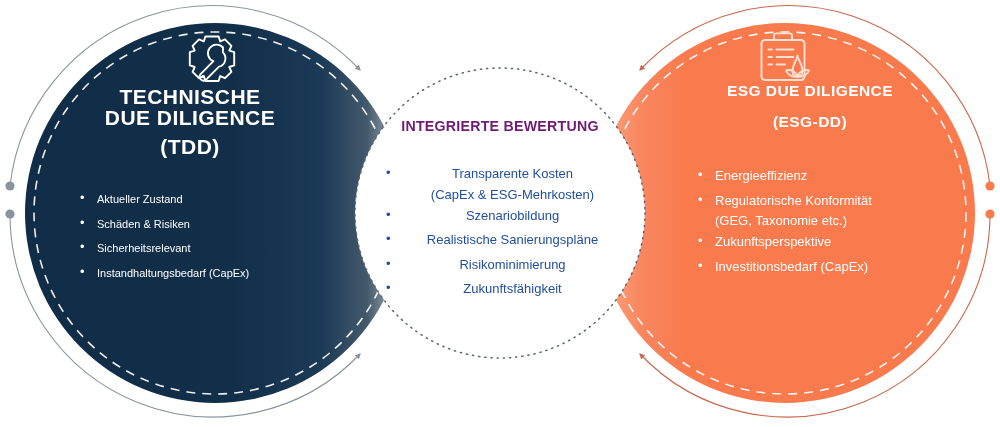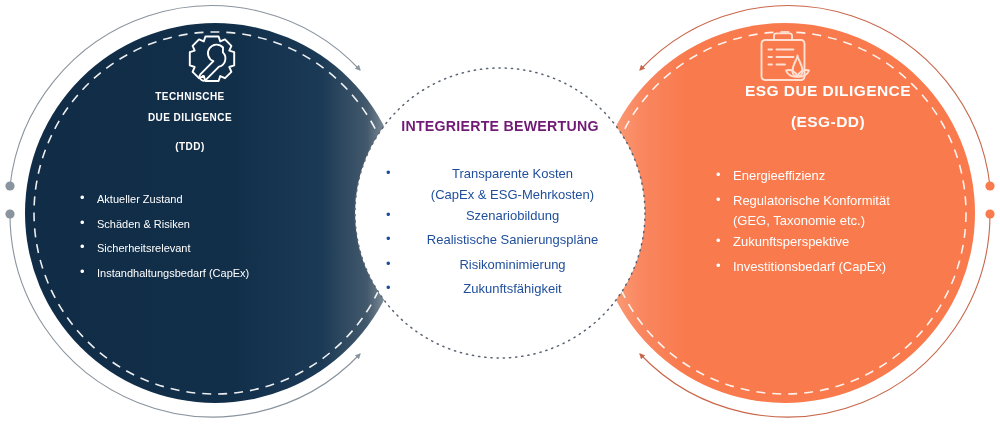--- a/index.html
+++ b/index.html
@@ -34,21 +34,21 @@
 
   
   .left-panel {
     left: 62px;
     top: 86px;
     width: 256px;
     text-align: center;
   }
   .left-title {
     color: #ffffff;
-    font-size: 10px;
+    font-size: 21px;
     font-weight: bold;
     letter-spacing: 0.45px;
     line-height: 21px;
     margin: 0;
   }
   .left-title .sub {
     display: block;
     margin-top: 8px;
   }
   .left-list {
@@ -112,21 +112,21 @@
     font-size: 13px;
   }
   .center-list li .cont {
     display: block;
     line-height: 19px;
     margin-top: -2px;
   }
 
   
   .right-panel {
-    left: 700px;
+    left: 682px;
     top: 80px;
     width: 256px;
   }
   .right-title {
     color: #ffffff;
     font-size: 15.5px;
     font-weight: bold;
     letter-spacing: 0.45px;
     line-height: 21px;
     text-align: center;

